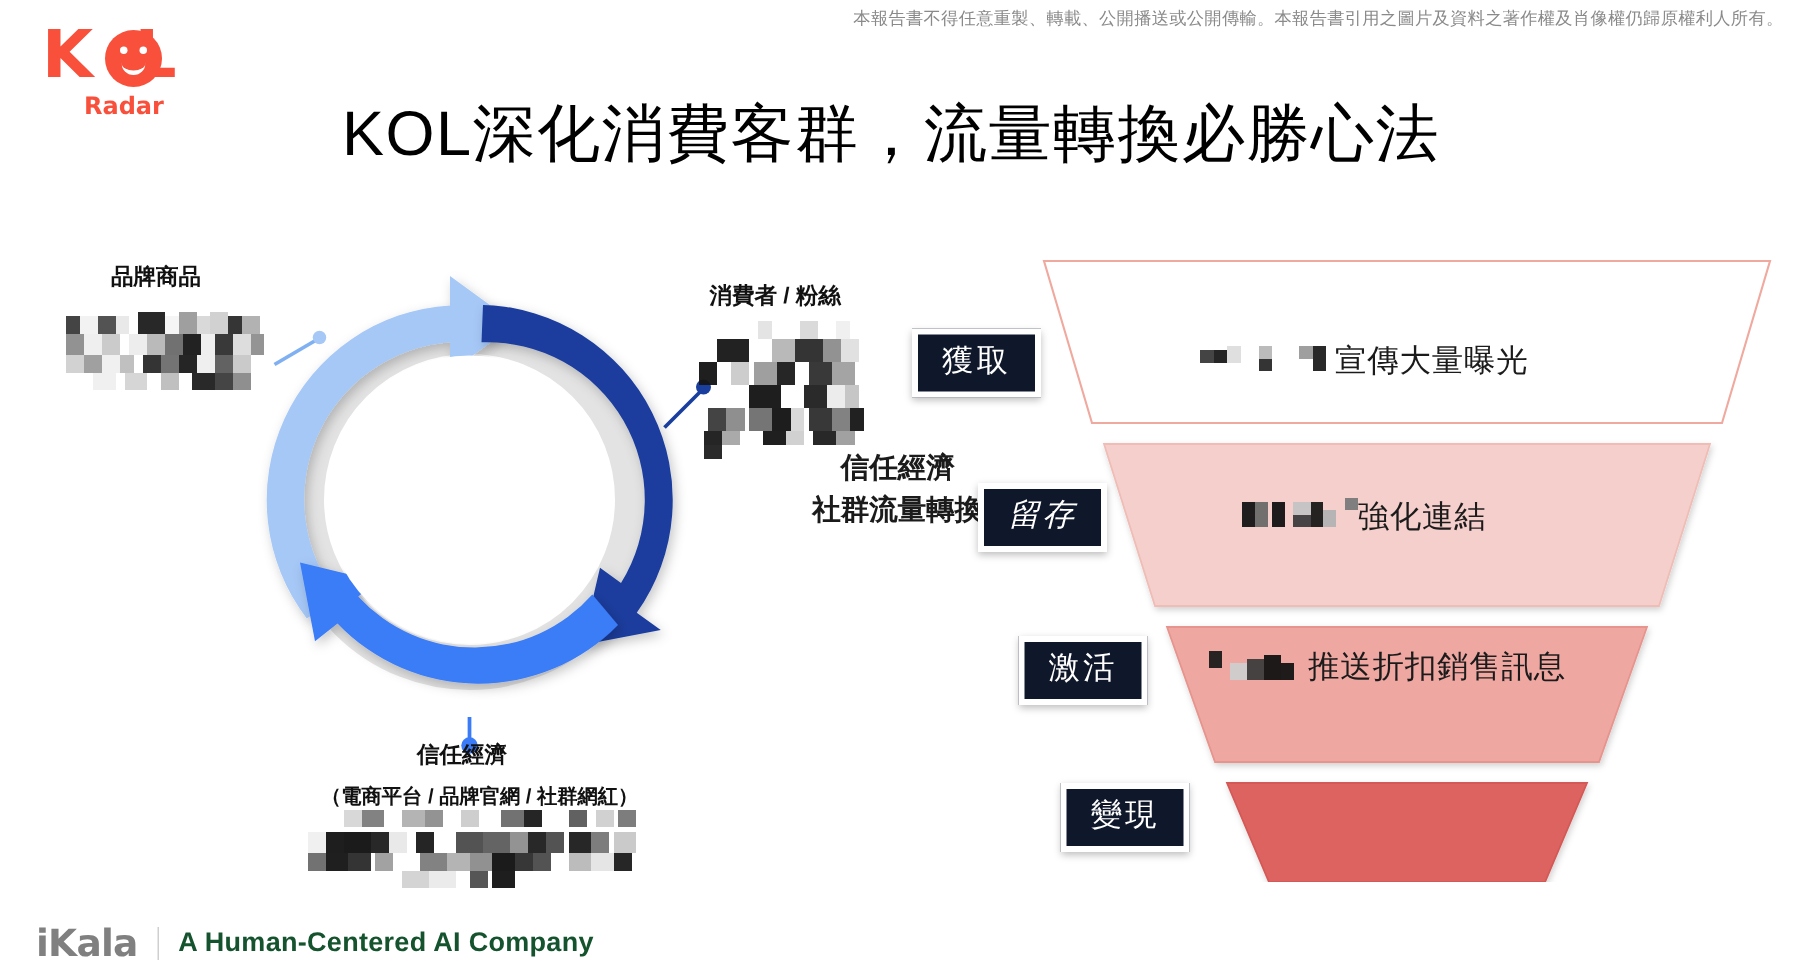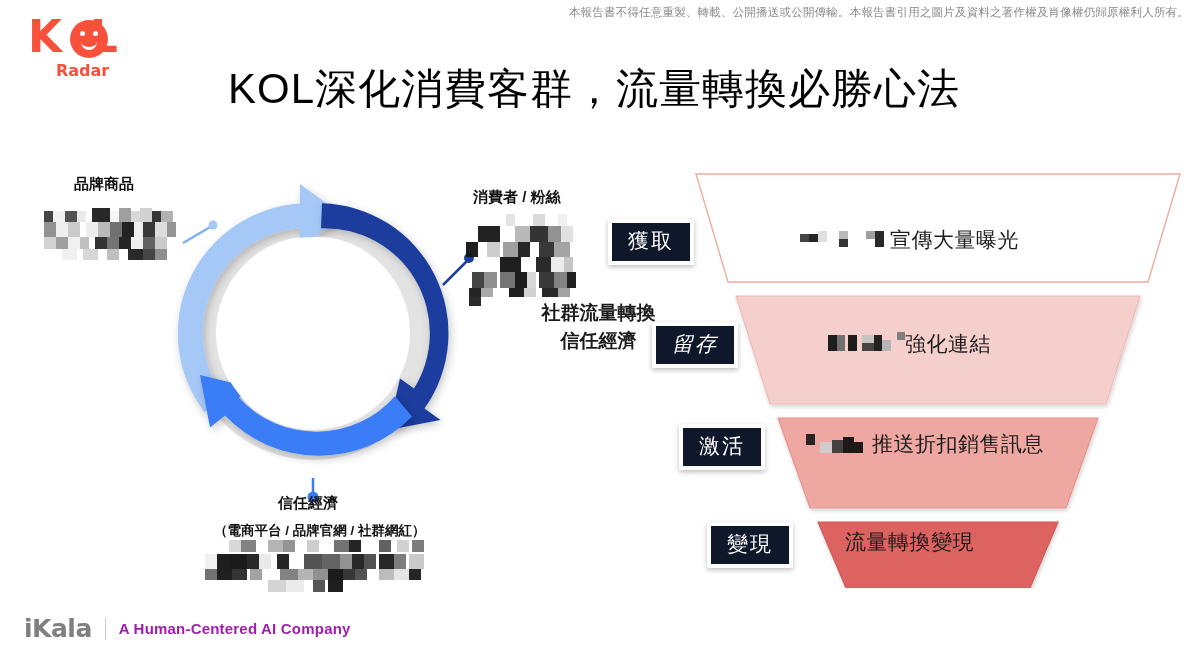--- a/index.html
+++ b/index.html
@@ -207,23 +207,23 @@
     font-weight: 700;
     color: #808080;
     letter-spacing: -0.5px;
   }
   .footer-div {
     width: 1px;
     height: 22px;
     background: #cfcfcf;
   }
   .footer-tag {
-    font-size: 15px;
-    font-weight: 700;
-    color: #a21caf;
+    font-size: 18px;
+    font-weight: 700;
+    color: #14532d;
     letter-spacing: 0.2px;
   }
 </style>
 </head>
 <body>
 
 <div id="slide">
 
   <div class="disclaimer">本報告書不得任意重製、轉載、公開播送或公開傳輸。本報告書引用之圖片及資料之著作權及肖像權仍歸原權利人所有。</div>
 
@@ -269,22 +269,22 @@
     <circle cx="213" cy="225" r="4.5" fill="#A6C8F7"></circle>
 
     <line x1="468" y1="260" x2="443" y2="285" stroke="#1A3E9E" stroke-width="2.5"></line>
     <circle cx="469" cy="258" r="5" fill="#1A3E9E"></circle>
 
     <line x1="313" y1="478" x2="313" y2="496" stroke="#3A7BF7" stroke-width="2.5"></line>
     <circle cx="313" cy="497" r="5.5" fill="#3A7BF7"></circle>
   </svg>
 
   <div class="cycle-center">
+    <div>信任經濟</div>
     <div>社群流量轉換</div>
-    <div>信任經濟</div>
   </div>
 
   <div class="node-label lbl-brand">品牌商品</div>
   <div class="node-label lbl-consumer">消費者 / 粉絲</div>
   <div class="node-label lbl-media">信任經濟</div>
   <div class="node-label small lbl-media-sub">（電商平台 / 品牌官網 / 社群網紅）</div>
 
   <svg class="mosaic m-brand" viewBox="0 0 46 20" preserveAspectRatio="none">
     <g shape-rendering="crispEdges">
       <rect x="0" y="2" width="3" height="4" fill="#3a3a3a"></rect>
@@ -437,21 +437,20 @@
 
     <path d="M 130 250 L 450 250 L 418 160" style="display:none"></path>
     <path d="M 130 250 L 450 250 L 418 340 L 162 340 Z" fill="#EFA7A2" stroke="#E6948D" stroke-width="1.2" filter="url(#fshadow)"></path>
 
     <path d="M 170 354 L 410 354 L 382 420 L 198 420 Z" fill="#DD6360" stroke="#D45956" stroke-width="1.2" filter="url(#fshadow)"></path>
   </svg>
 
   <div class="funnel-text ft1">宣傳大量曝光</div>
   <div class="funnel-text ft2">強化連結</div>
   <div class="funnel-text ft3">推送折扣銷售訊息</div>
-  <div class="funnel-text ft4">流量轉換變現</div>
 
   <svg class="mosaic m-f1" viewBox="0 0 30 8" preserveAspectRatio="none">
     <g shape-rendering="crispEdges">
       <rect x="0" y="2" width="3" height="3" fill="#3a3a3a"></rect>
       <rect x="3" y="2" width="3" height="3" fill="#1a1a1a"></rect>
       <rect x="6" y="1" width="3" height="4" fill="#dedede"></rect>
       <rect x="13" y="1" width="3" height="4" fill="#b8b8b8"></rect>
       <rect x="13" y="4" width="3" height="3" fill="#2a2a2a"></rect>
       <rect x="22" y="1" width="3" height="3" fill="#9a9a9a"></rect>
       <rect x="25" y="1" width="3" height="6" fill="#1e1e1e"></rect>

